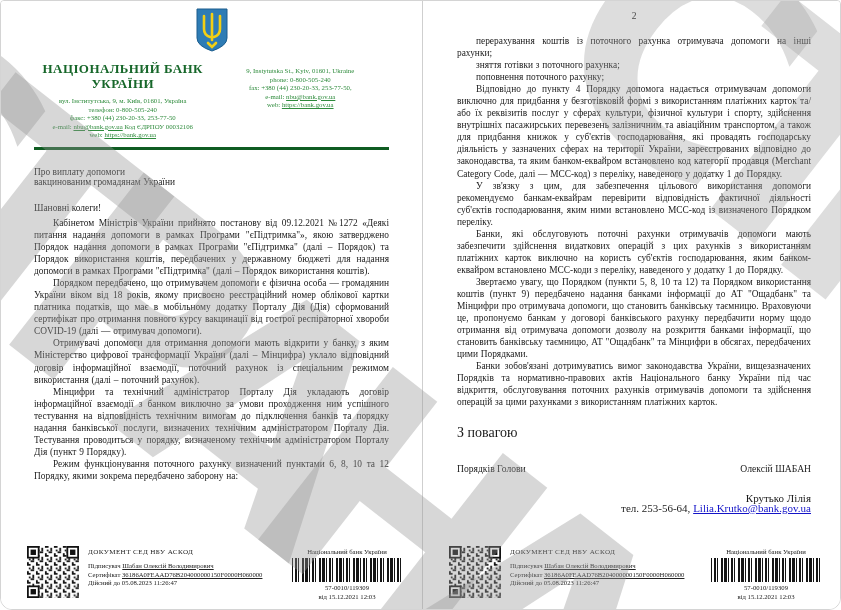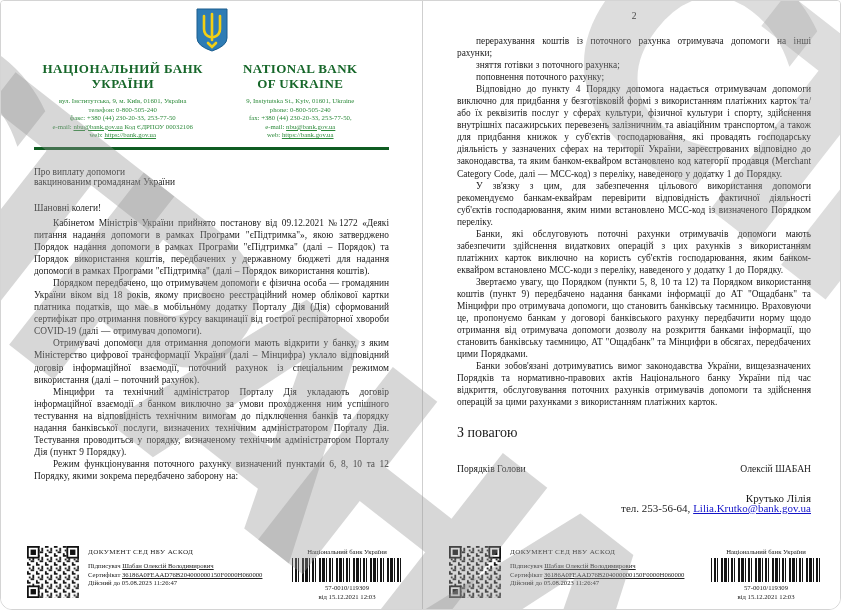--- a/index.html
+++ b/index.html
@@ -105,22 +105,20 @@
             <span class="lh-link">nbu@bank.gov.ua</span>
             <span>Код ЄДРПОУ 00032106</span>
           </div>
           <div>
             <span>web:</span>
             <span class="lh-link">https://bank.gov.ua</span>
           </div>
         </div>
       </div>
       <div class="lh-col">
-        <div class="lh-title">NATIONAL BANK
-OF UKRAINE</div>
         <div class="lh-contacts">
           <div>9, Instytutska St., Kyiv, 01601, Ukraine</div>
           <div>phone: 0-800-505-240</div>
           <div>fax: +380 (44) 230-20-33, 253-77-50,</div>
           <div>
             <span>e-mail:</span>
             <span class="lh-link">nbu@bank.gov.ua</span>
           </div>
           <div>
             <span>web:</span>

